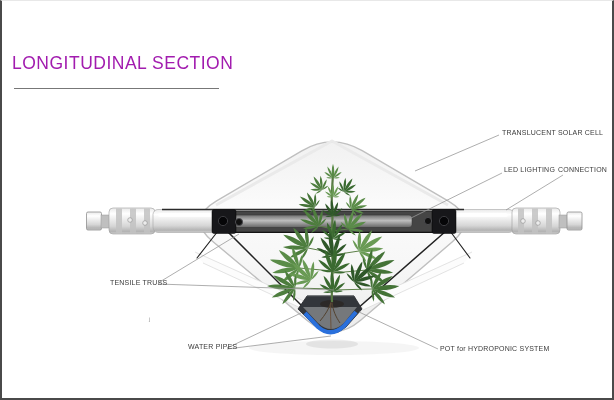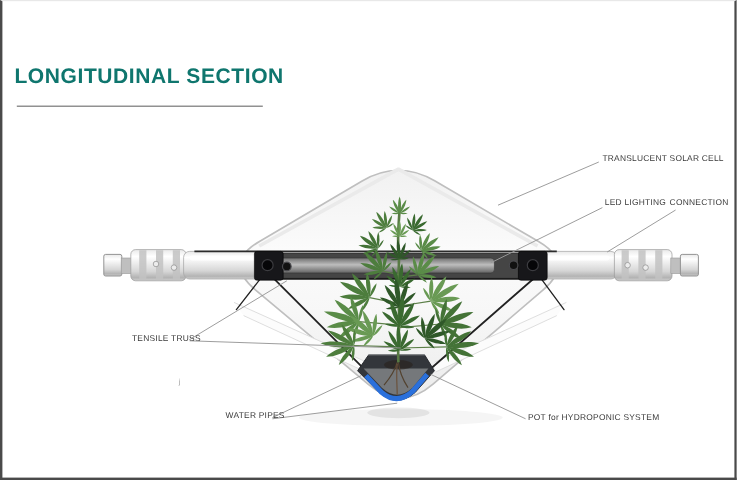--- a/index.html
+++ b/index.html
@@ -10,23 +10,22 @@
     background:#ffffff;
     border-left:2px solid #4a4a4a;
     border-right:2px solid #4a4a4a;
     border-bottom:2px solid #4a4a4a;
     border-top:1px solid #e8e8e8;
     font-family:"Liberation Sans", sans-serif;
     overflow:hidden;
   }
   .title{
     position:absolute;left:10px;top:52px;
-    font-size:17.5px;letter-spacing:0.5px;color:#0f766e;
+    font-size:17.5px;letter-spacing:0.5px;color:#a21caf;
     white-space:nowrap;
-    font-weight:bold;
   }
   .title-underline{
     position:absolute;left:12px;top:87px;width:205px;height:1px;
     background:#777;
   }
   .callout{
     position:absolute;
     font-size:7px;letter-spacing:0.2px;color:#3a3a3a;
     white-space:nowrap;line-height:1;
   }

